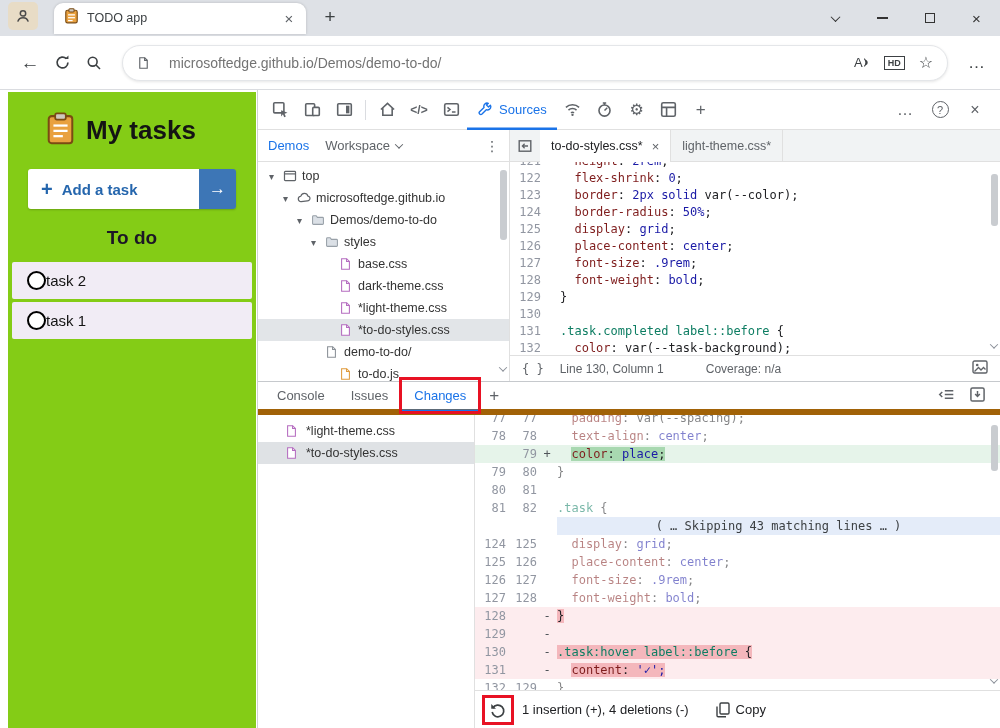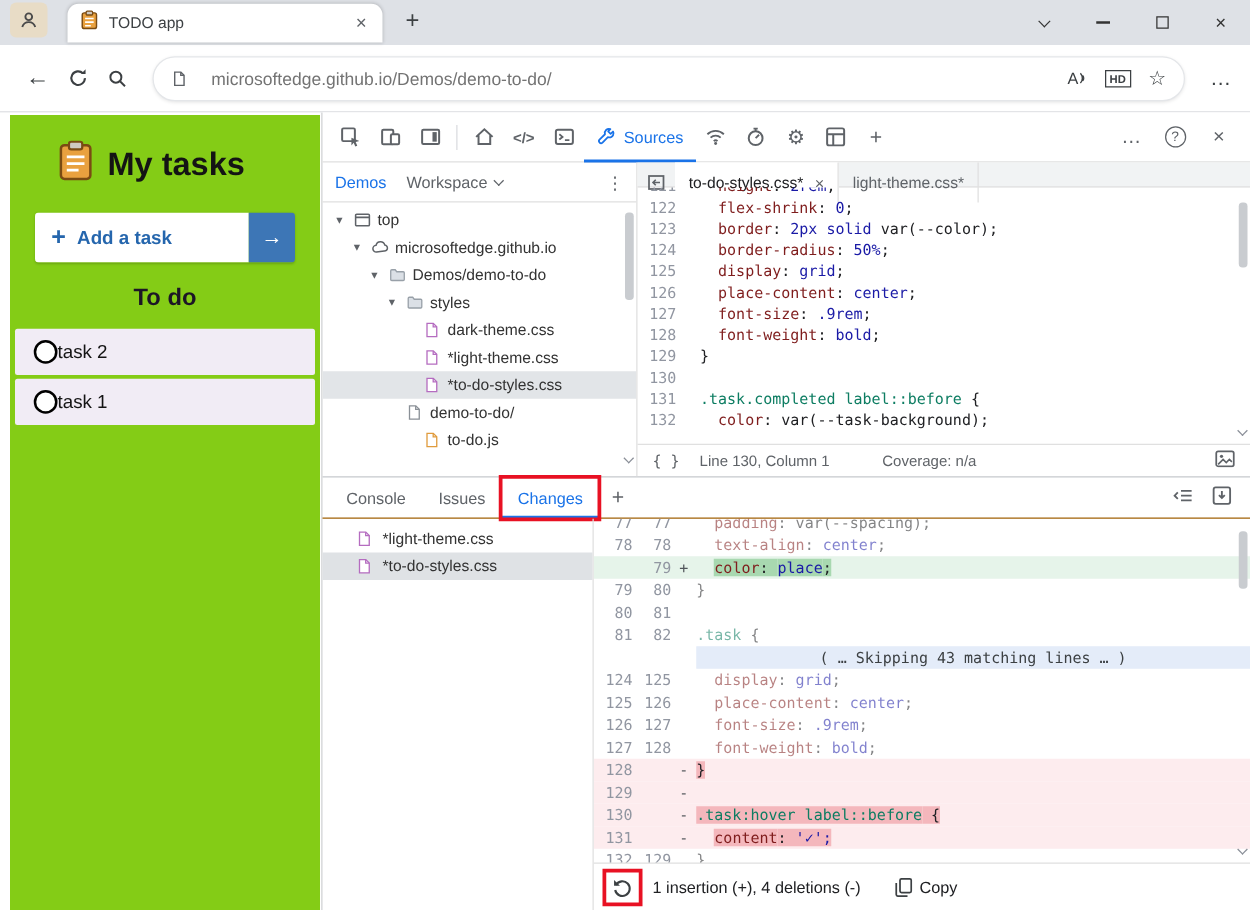--- a/index.html
+++ b/index.html
@@ -68,39 +68,39 @@
   .kebab { margin-left:auto; color:#5f6368; font-size:14px; }
   .tree { flex:1; overflow:hidden; padding-top:3px; position:relative; }
   .tree-row { height:22px; display:flex; align-items:center; gap:5px; font-size:12.5px; color:#333; white-space:nowrap; }
   .tree-row.selected { background:#e2e5e8; }
   .exp { width:11px; text-align:center; color:#5f6368; font-size:10px; flex-shrink:0; }
   .tree-ico { width:15px; height:15px; display:grid; place-content:center; flex-shrink:0; }
   .vthumb { position:absolute; width:7px; border-radius:3px; background:#c9ccd0; }
   .scroll-chev { position:absolute; color:#8a8f98; }
 
   .editor-pane { flex:1; display:flex; flex-direction:column; min-width:0; position:relative; }
-  .editor-tabs { height:20px; background:#f1f3f4; border-bottom:1px solid #e0e0e0; display:flex; flex-shrink:0; }
+  .editor-tabs { height:32px; background:#f1f3f4; border-bottom:1px solid #e0e0e0; display:flex; flex-shrink:0; }
   .edtab-navicon { width:30px; height:32px; display:grid; place-content:center; }
   .ed-tab { height:32px; display:flex; align-items:center; gap:9px; padding:0 11px; font-size:12.5px; color:#5f6368; border-right:1px solid #e0e0e0; white-space:nowrap; }
   .ed-tab.active { background:#fff; color:#202124; }
   .ed-close { color:#5f6368; font-size:13px; }
   .editor-body { flex:1; overflow:hidden; position:relative; font-family:"DejaVu Sans Mono", monospace; font-size:12px; }
   .editor-scroll { margin-top:-9px; }
   .crow { display:flex; height:17px; line-height:17px; }
   .lnum { width:40px; flex-shrink:0; text-align:right; padding-right:9px; color:#9196a1; }
   .codetext { white-space:pre; color:#202124; padding-left:10px; }
   .tk-prop { color:#7f1d1d; } .tk-val { color:#1a1aa6; } .tk-sel { color:#0d7d62; } .tk-pln { color:#202124; }
   .editor-status { height:26px; border-top:1px solid #e0e0e0; display:flex; align-items:center; padding:0 12px; font-size:12px; color:#5f6368; flex-shrink:0; }
   .fmt-icon { font-family:"DejaVu Sans Mono", monospace; font-size:12px; margin-right:16px; }
   .coverage { margin-left:42px; }
   .status-right { margin-left:auto; }
 
   
   .drawer { flex:1; border-top:1px solid #c6c9cd; display:flex; flex-direction:column; min-height:0; }
-  .drawer-tabs { height:33px; display:flex; align-items:center; border-bottom:1px solid #a16207; padding-left:6px; font-size:13px; flex-shrink:0; }
+  .drawer-tabs { height:33px; display:flex; align-items:center; border-bottom:6px solid #a16207; padding-left:6px; font-size:13px; flex-shrink:0; }
   .drawer-tab { height:33px; display:flex; align-items:center; padding:0 13px; color:#5f6368; }
   .drawer-tab.active { color:#1a73e8; box-shadow:inset 0 -2.5px 0 #1a73e8; }
   .drawer-tab.annotated { outline:3px solid #e81123; outline-offset:-1px; }
   .drawer-plus { font-size:17px; color:#5f6368; padding:0 10px; }
   .drawer-right { margin-left:auto; display:flex; gap:14px; padding-right:14px; }
   .changes { flex:1; display:flex; min-height:0; }
   .files-pane { width:217px; border-right:1px solid #e0e0e0; padding-top:5px; flex-shrink:0; }
   .file-row { height:22px; display:flex; align-items:center; gap:7px; padding-left:26px; font-size:12.5px; color:#333; }
   .file-row.selected { background:#dfe2e5; }
   .diff-col { flex:1; display:flex; flex-direction:column; min-width:0; }
@@ -355,20 +355,30 @@
                 <span>styles</span>
               </div>
               <div class="tree-row" style="padding-left: 64px;">
                 <span class="exp"></span>
                 <span class="tree-ico">
                   <svg viewBox="0 0 16 16" width="13" height="14">
                     <path d="M3.2 1.5h6.2l3.4 3.4v9.6H3.2z" fill="#fff" stroke="#b56cc0" stroke-width="1.3"></path>
                     <path d="M9.3 1.5v3.5h3.5" fill="none" stroke="#b56cc0" stroke-width="1.3"></path>
                   </svg>
                 </span>
+                <span>base.css</span>
+              </div>
+              <div class="tree-row" style="padding-left: 64px;">
+                <span class="exp"></span>
+                <span class="tree-ico">
+                  <svg viewBox="0 0 16 16" width="13" height="14">
+                    <path d="M3.2 1.5h6.2l3.4 3.4v9.6H3.2z" fill="#fff" stroke="#b56cc0" stroke-width="1.3"></path>
+                    <path d="M9.3 1.5v3.5h3.5" fill="none" stroke="#b56cc0" stroke-width="1.3"></path>
+                  </svg>
+                </span>
                 <span>dark-theme.css</span>
               </div>
               <div class="tree-row" style="padding-left: 64px;">
                 <span class="exp"></span>
                 <span class="tree-ico">
                   <svg viewBox="0 0 16 16" width="13" height="14">
                     <path d="M3.2 1.5h6.2l3.4 3.4v9.6H3.2z" fill="#fff" stroke="#b56cc0" stroke-width="1.3"></path>
                     <path d="M9.3 1.5v3.5h3.5" fill="none" stroke="#b56cc0" stroke-width="1.3"></path>
                   </svg>
                 </span>

